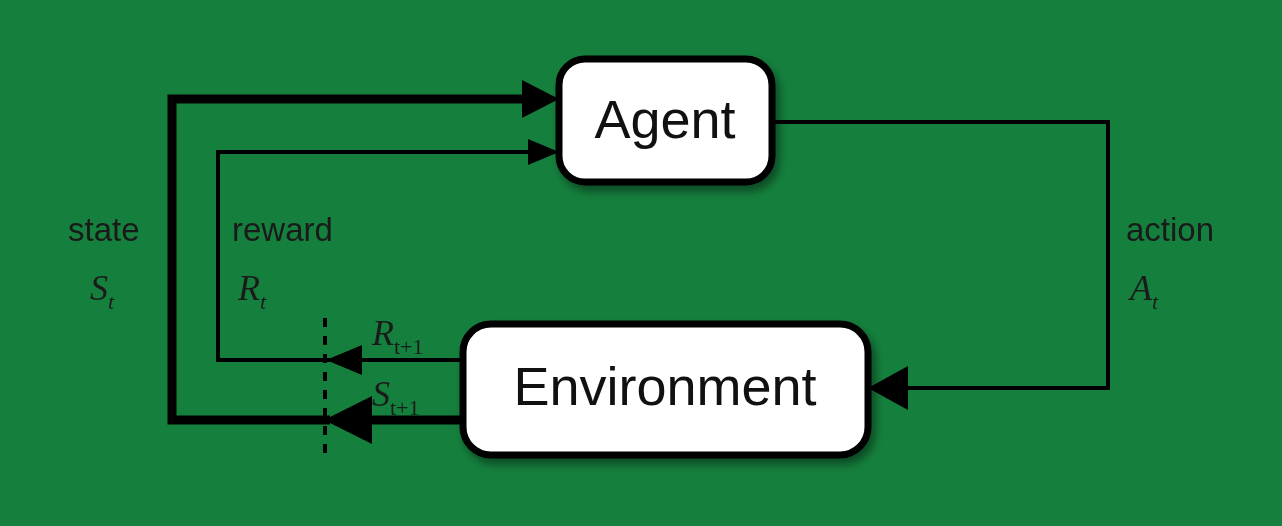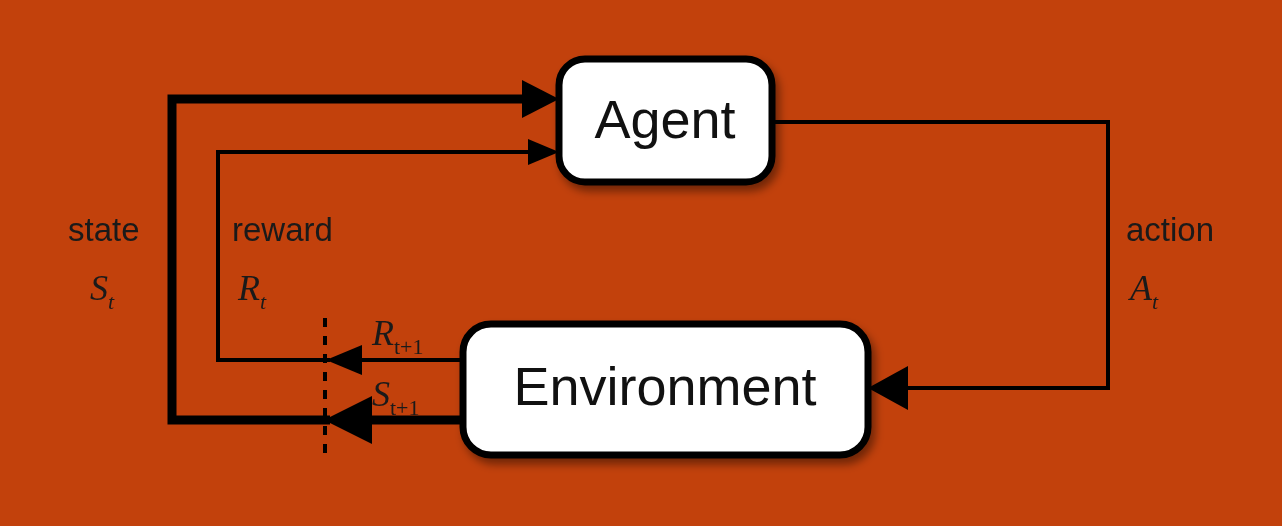--- a/index.html
+++ b/index.html
@@ -11,21 +11,21 @@
   body {
     width: 1282px;
     height: 526px;
     font-family: "Liberation Sans", sans-serif;
     overflow: hidden;
   }
   #diagram-root {
     position: relative;
     width: 1282px;
     height: 526px;
-    background: #c2410c;
+    background: #15803d;
   }
   svg#rl-diagram {
     display: block;
     width: 1282px;
     height: 526px;
   }
   .node-box {
     fill: #ffffff;
     stroke: #000000;
     stroke-width: 7;

